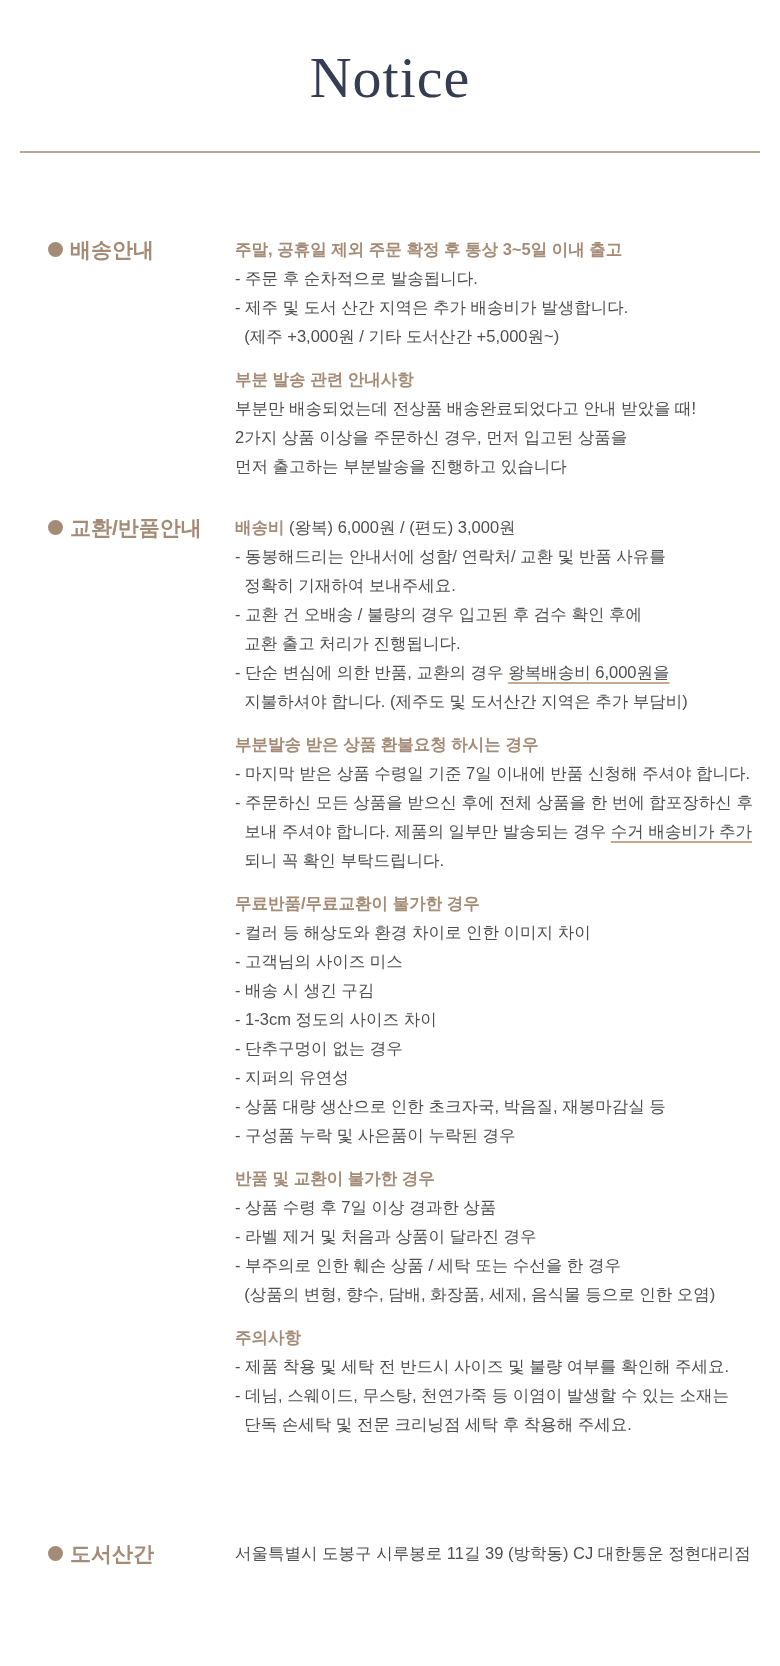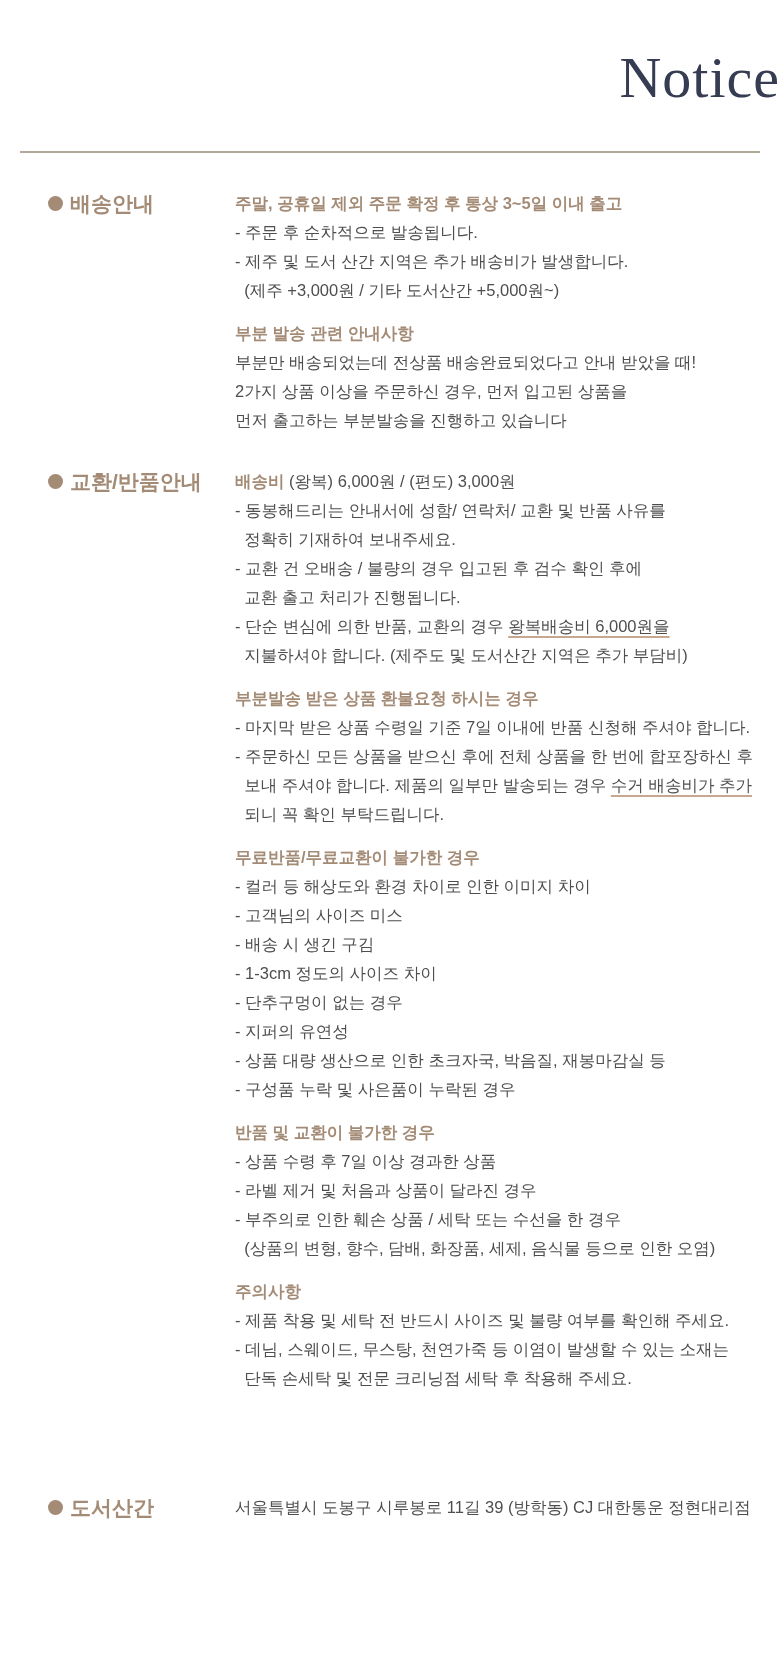--- a/index.html
+++ b/index.html
@@ -5,37 +5,37 @@
   html, body { margin: 0; padding: 0; background: #ffffff; }
   .page {
     position: relative;
     width: 780px;
     min-height: 1666px;
     margin: 0 auto;
     background: #ffffff;
     font-family: "Liberation Sans", "DejaVu Sans", sans-serif;
     overflow: hidden;
   }
-  .header { padding-top: 46px; text-align: right; }
+  .header { padding-top: 46px; text-align: center; }
   .title {
     font-family: "Liberation Serif", "DejaVu Serif", serif;
     font-weight: 400;
     font-size: 58px;
     line-height: 1.12;
     letter-spacing: 1px;
     color: #363d52;
   }
   .divider {
     margin: 40px 20px 0 20px;
     border: none;
     border-top: 2px solid #b3a99b;
     height: 0;
   }
   .sections { padding-top: 36px; }
-  .section { display: flex; align-items: flex-start; }
+  .section { display: flex; align-items: flex-start; margin-top: 46px; }
   .section:nth-child(2) { margin-top: 32px; }
   .section:nth-child(3) { margin-top: 100px; }
   .section-label {
     flex: 0 0 187px;
     margin-left: 48px;
     display: flex;
     align-items: center;
     gap: 7px;
     line-height: 29px;
     color: #a48b76;

